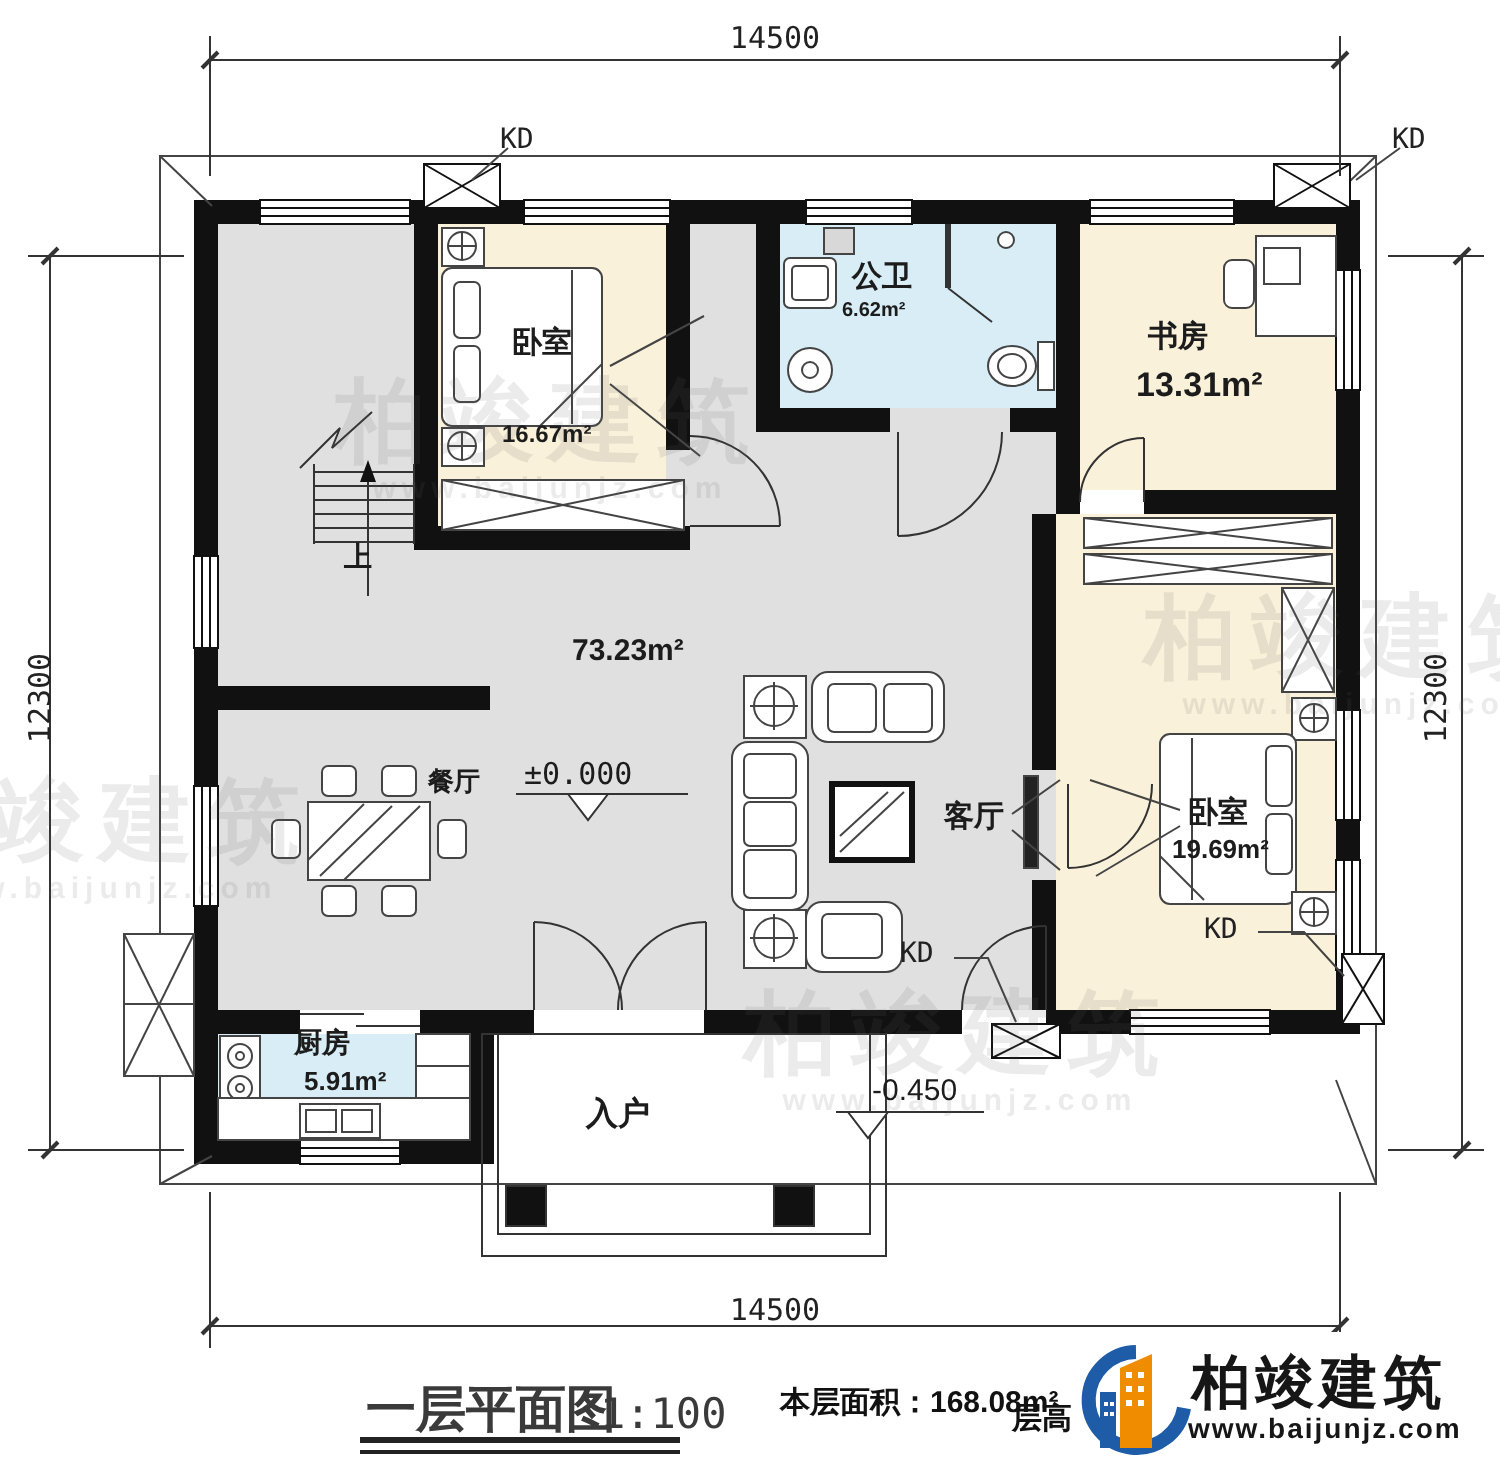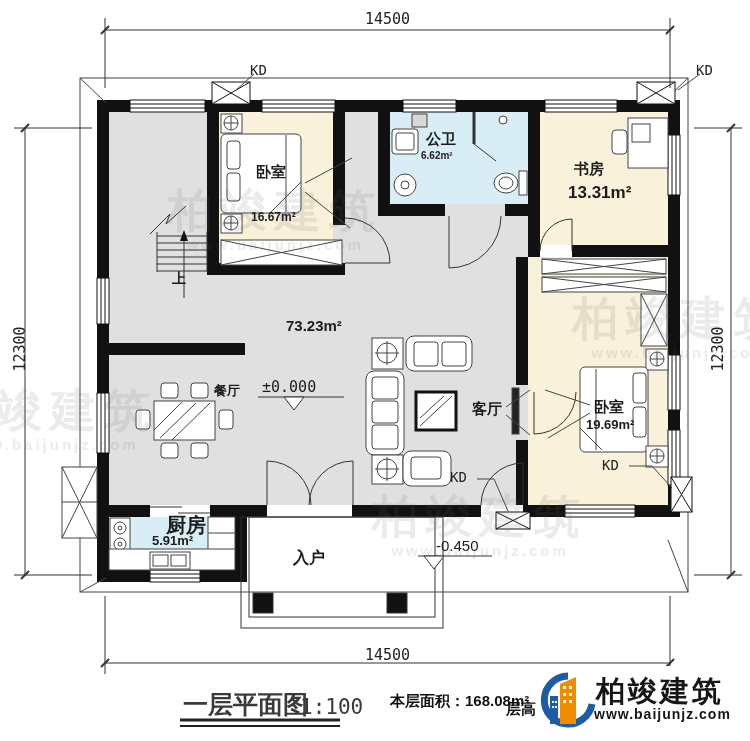--- a/index.html
+++ b/index.html
@@ -410,21 +410,21 @@
   <div class="lbl" style="left:426px;top:131px;font-size:15px;">公卫</div>
   <div class="lbl" style="left:421px;top:150px;font-size:10px;">6.62m²</div>
   <div class="lbl" style="left:574px;top:161px;font-size:15px;">书房</div>
   <div class="lbl" style="left:568px;top:184px;font-size:17px;">13.31m²</div>
   <div class="lbl" style="left:286px;top:318px;font-size:15px;">73.23m²</div>
   <div class="lbl" style="left:262px;top:379px;font-size:15px;font-weight:normal;font-family:'DejaVu Sans Mono',monospace;">±0.000</div>
   <div class="lbl" style="left:214px;top:384px;font-size:13px;">餐厅</div>
   <div class="lbl" style="left:472px;top:401px;font-size:15px;">客厅</div>
   <div class="lbl" style="left:594px;top:399px;font-size:15px;">卧室</div>
   <div class="lbl" style="left:586px;top:418px;font-size:13px;">19.69m²</div>
-  <div class="lbl" style="left:166px;top:514px;font-size:20px;">厨房</div>
+  <div class="lbl" style="left:147px;top:514px;font-size:14px;">厨房</div>
   <div class="lbl" style="left:152px;top:534px;font-size:13px;">5.91m²</div>
   <div class="lbl" style="left:293px;top:549px;font-size:16px;">入户</div>
   <div class="lbl" style="left:436px;top:538px;font-size:15px;font-weight:normal;font-family:Liberation Sans, sans-serif;">-0.450</div>
   <div class="lbl" style="left:172px;top:271px;font-size:14px;">上</div>
 
   <div class="dim" style="left:250px;top:62px;font-size:14px;">KD</div>
   <div class="dim" style="left:696px;top:62px;font-size:14px;">KD</div>
   <div class="dim" style="left:450px;top:469px;font-size:14px;">KD</div>
   <div class="dim" style="left:602px;top:457px;font-size:14px;">KD</div>
 

